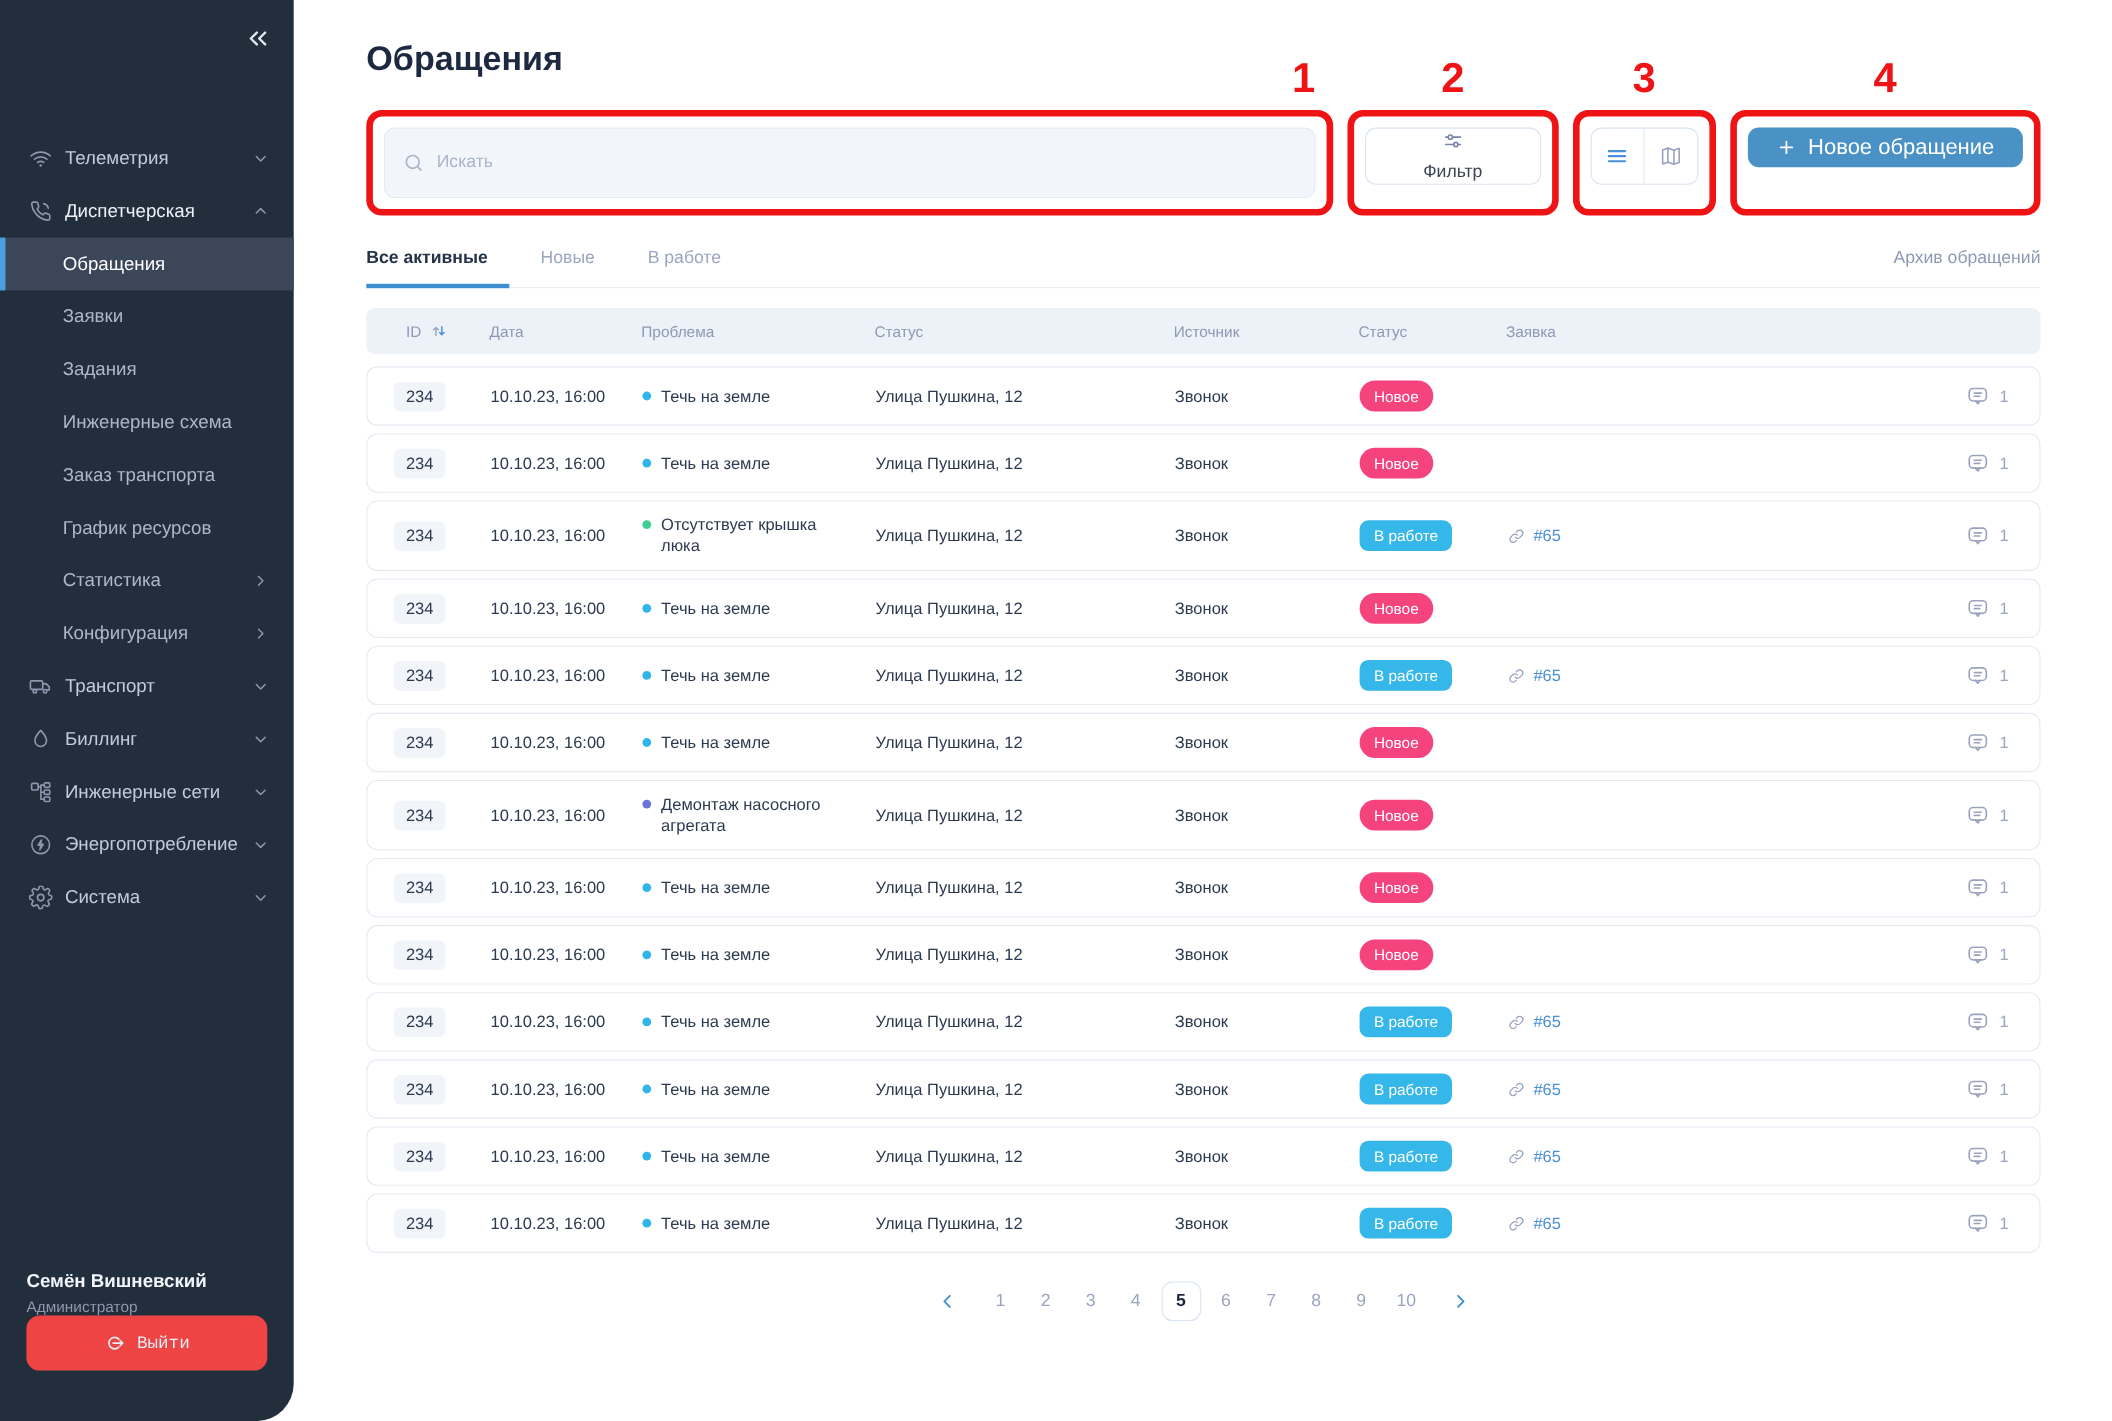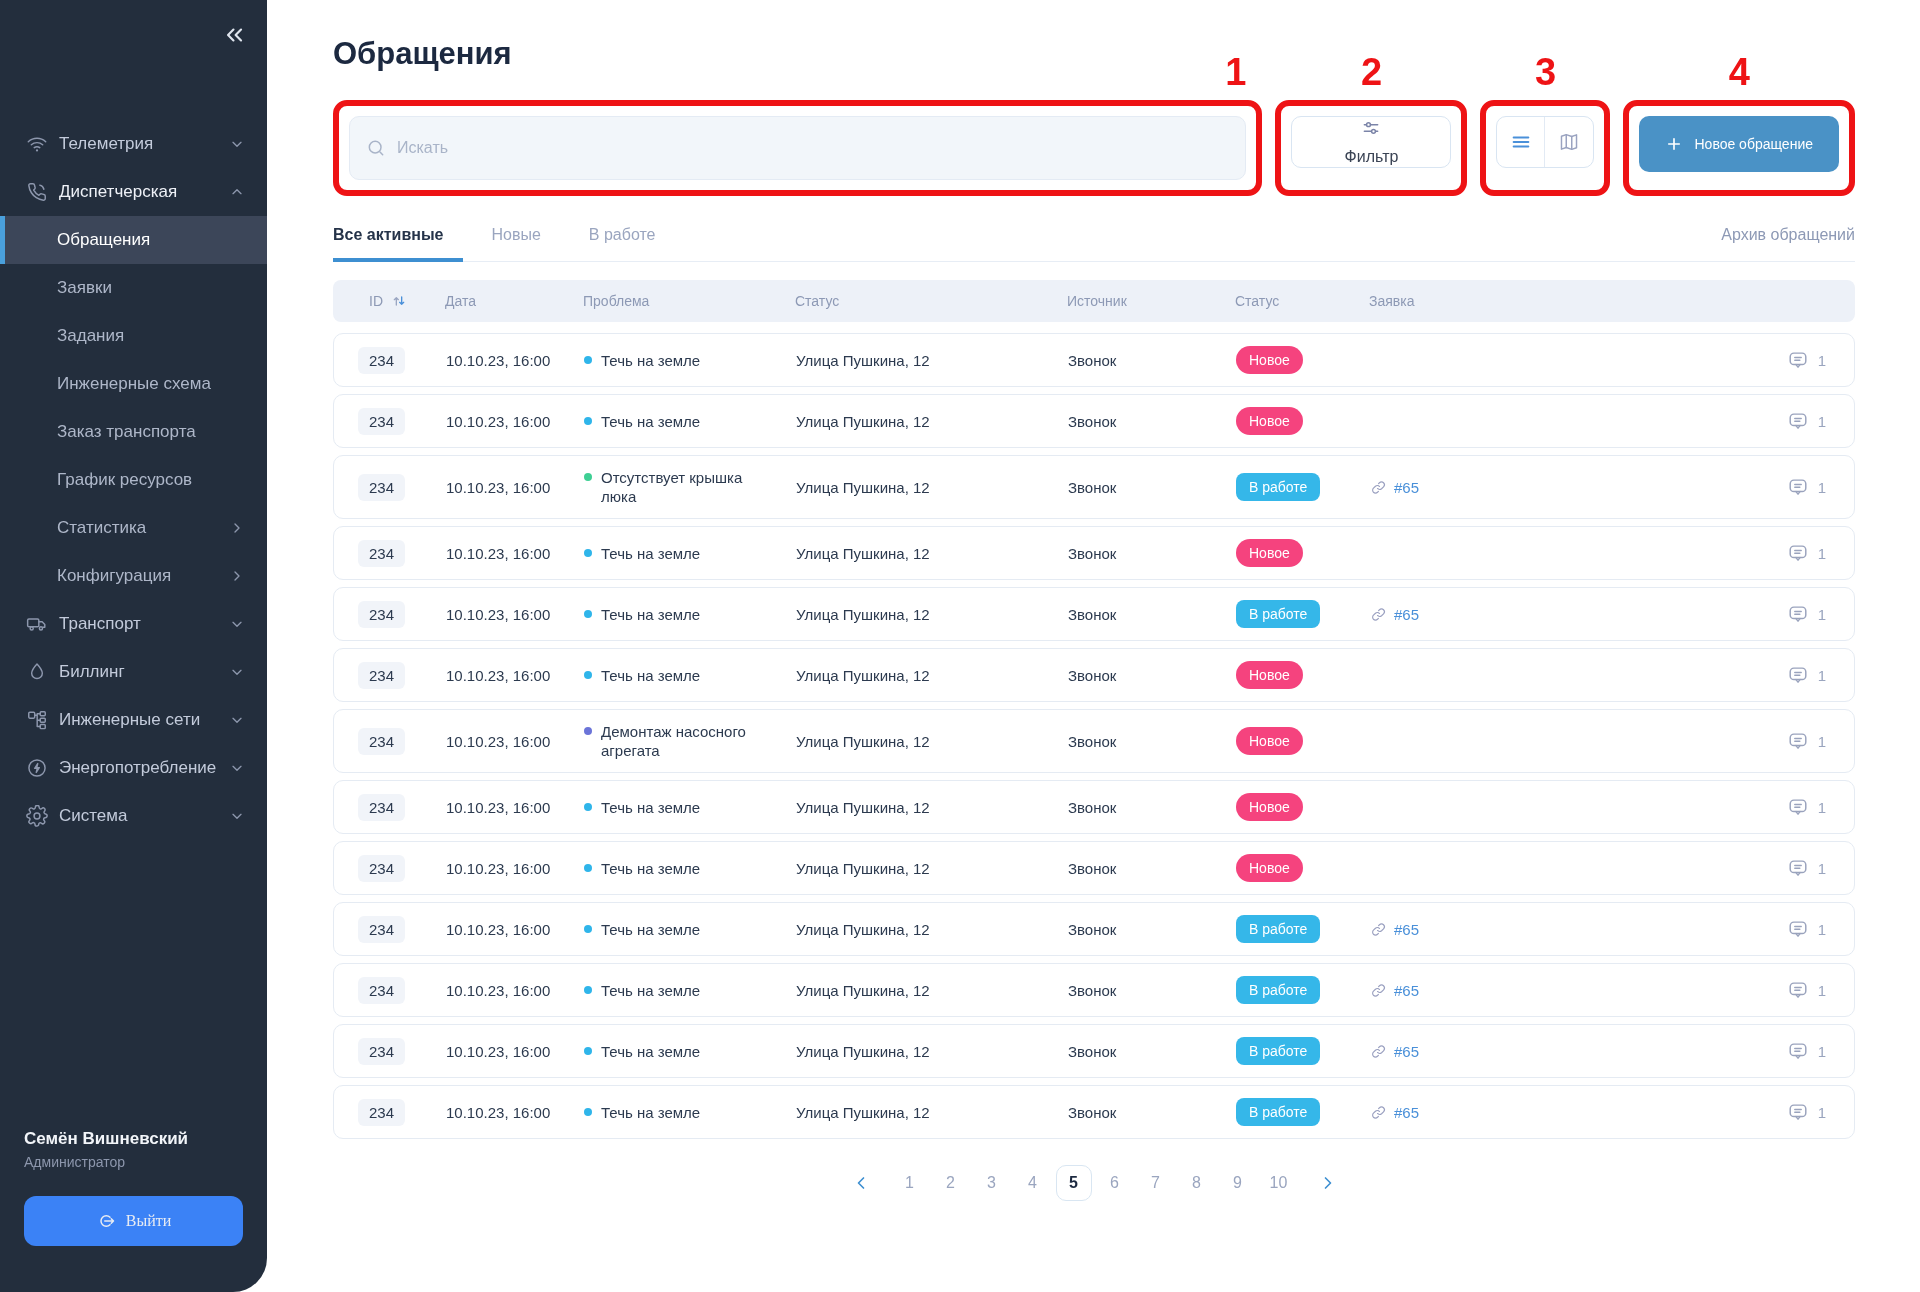--- a/index.html
+++ b/index.html
@@ -35,23 +35,23 @@
   .accent { position:absolute; left:0; top:0; width:5px; height:100%; background:#4aa0dc; }
   .s-icon { width:24px; margin-right:9px; color:#8d97ad; display:flex; align-items:center; }
   .s-icon svg { width:22px; height:22px; }
   .s-chev { position:absolute; right:22px; color:#8d97ad; display:flex; }
   .s-chev svg { width:16px; height:16px; }
 
   .user { position:absolute; left:0; right:0; bottom:16px; padding:0 24px 30px; }
   .u-name { color:#f2f5f9; font-size:17px; font-weight:700; }
   .u-role { color:#8d97ad; font-size:14px; margin-top:5px; }
   .btn-logout {
-    margin-top:26px; width:100%; height:50px;
-    background:#3b82f6; border:none; border-radius:12px;
-    color:#e8ecf3; font-size:16px; font-family:Liberation Serif, serif;
+    width:100%; height:50px;
+    background:#ef4444; border:none; border-radius:12px;
+    color:#e8ecf3; font-size:16px; font-family:Liberation Mono, monospace;
     display:flex; align-items:center; justify-content:center; gap:10px;
     cursor:pointer;
   }
   .btn-logout svg { width:20px; height:20px; }
 
   
   main { flex:1; padding:0 65px 0 66px; position:relative; }
   h1 { font-size:31px; font-weight:700; color:#1c2940; margin:36px 0 28px; }
 
   
@@ -89,23 +89,23 @@
   }
   .btn-filter svg { width:20px; height:20px; color:#7b84a8; }
 
   .toggle { display:flex; height:52px; background:#fff; border:1px solid #d9e5f2; border-radius:10px; overflow:hidden; }
   .tg { width:48px; border:none; background:transparent; display:flex; align-items:center; justify-content:center; color:#9aa3c0; cursor:pointer; }
   .tg:first-child { border-right:1px solid #e2eaf4; }
   .tg.active { color:#4a90d9; }
   .tg svg { width:22px; height:22px; }
 
   .btn-new {
-    height:56px; padding:0 26px;
+    height:36px; padding:0 26px;
     background:#4a92c6; border:none; border-radius:10px;
-    color:#fff; font-size:14px; font-family:inherit;
+    color:#fff; font-size:20px; font-family:inherit;
     display:flex; align-items:center; justify-content:center; gap:11px;
     cursor:pointer; white-space:nowrap;
   }
   .btn-new svg { width:18px; height:18px; }
 
   
   .tabs-row { display:flex; align-items:flex-start; justify-content:space-between; border-bottom:1px solid #e7edf5; margin-top:30px; }
   #tabs { display:flex; gap:28px; }
   .tab { font-size:16px; color:#9aa5bf; padding:0 20px 14px 0; border-bottom:4px solid transparent; margin-bottom:-1px; cursor:pointer; }
   .tab.active { color:#253349; font-weight:700; border-bottom-color:#3d8fd1; }

